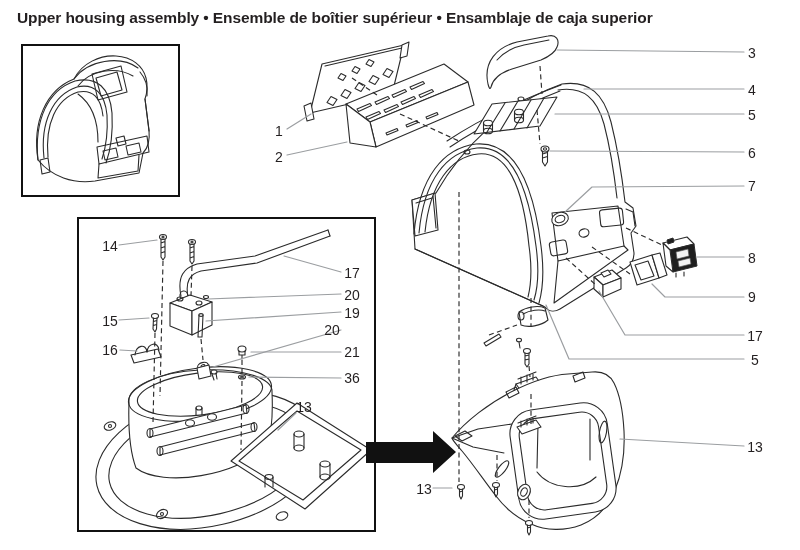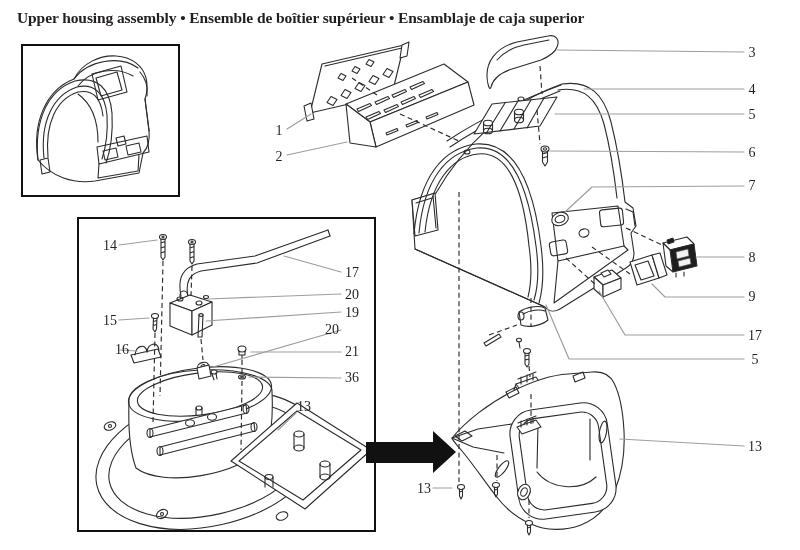--- a/index.html
+++ b/index.html
@@ -1,17 +1,17 @@
 <!DOCTYPE html>
 <html><head>
 <meta charset="utf-8">
 <style>
   html,body{margin:0;padding:0;background:#ffffff;}
   .stage{position:relative;width:800px;height:550px;background:#ffffff;overflow:hidden;
-         font-family:Liberation Serif, serif;color:#231f20;}
+         font-family:Liberation Sans, sans-serif;color:#231f20;}
   .stage svg{position:absolute;left:0;top:0;}
   .page-title{position:absolute;left:17px;top:9px;font-size:15.5px;font-weight:bold;
               letter-spacing:-0.1px;white-space:nowrap;color:#231f20;}
   .callout{position:absolute;transform:translate(-50%,-50%);font-size:14px;line-height:1;
            color:#231f20;white-space:nowrap;}
   
   .ink{stroke:#2b2b2b;stroke-width:1.1;fill:none;stroke-linecap:round;stroke-linejoin:round;}
   .inkf{stroke:#2b2b2b;stroke-width:1.1;fill:#ffffff;stroke-linejoin:round;}
   .dark{stroke:#2b2b2b;stroke-width:1;fill:#1e1e1e;stroke-linejoin:round;}
   .dash{stroke:#2b2b2b;stroke-width:1.15;fill:none;stroke-dasharray:5 3.4;stroke-linecap:butt;}
@@ -365,21 +365,21 @@
   <span class="callout" style="left:752px;top:186px">7</span>
   <span class="callout" style="left:752px;top:258px">8</span>
   <span class="callout" style="left:752px;top:297px">9</span>
   <span class="callout" style="left:755px;top:336px">17</span>
   <span class="callout" style="left:755px;top:360px">5</span>
   <span class="callout" style="left:424px;top:489px">13</span>
   <span class="callout" style="left:755px;top:447px">13</span>
 
   <span class="callout" style="left:110px;top:246px">14</span>
   <span class="callout" style="left:110px;top:321px">15</span>
-  <span class="callout" style="left:122px;top:350px">16</span>
+  <span class="callout" style="left:110px;top:350px">16</span>
   <span class="callout" style="left:352px;top:273px">17</span>
   <span class="callout" style="left:352px;top:295px">20</span>
   <span class="callout" style="left:352px;top:313px">19</span>
   <span class="callout" style="left:332px;top:330px">20</span>
   <span class="callout" style="left:352px;top:352px">21</span>
   <span class="callout" style="left:352px;top:378px">36</span>
   <span class="callout" style="left:304px;top:407px">13</span>
 
 </div>
 

